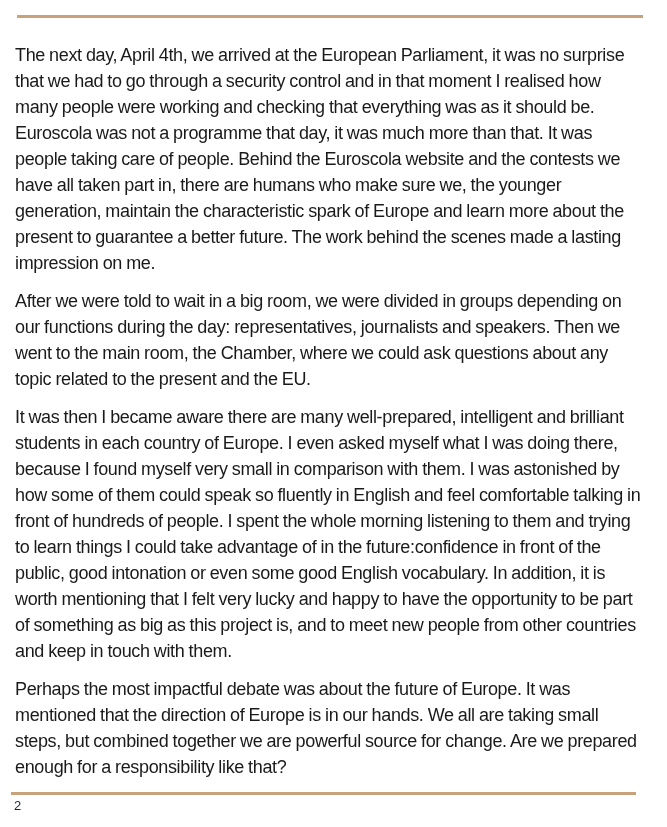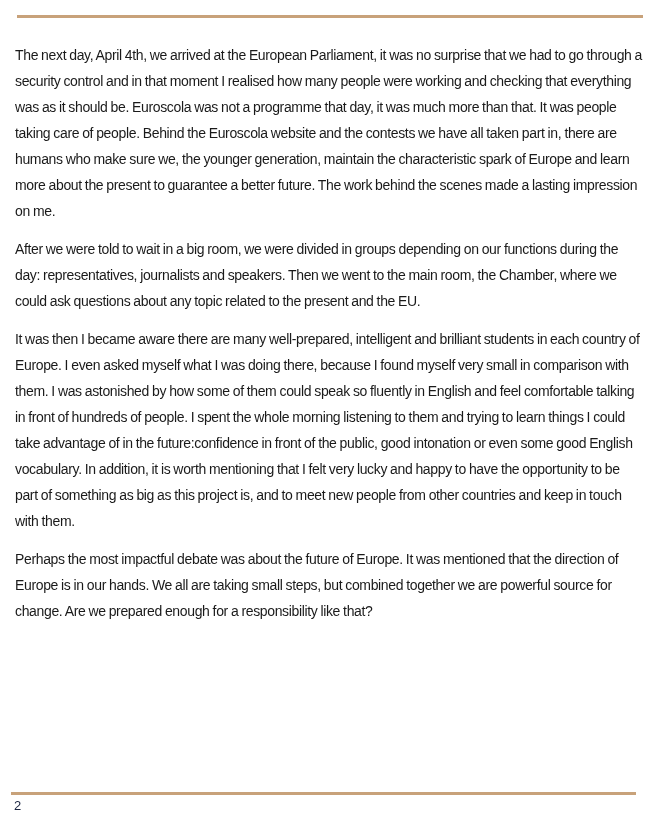--- a/index.html
+++ b/index.html
@@ -31,21 +31,21 @@
       top: 792px;
     }
     .content {
       position: absolute;
       left: 15px;
       top: 42px;
       width: 630px;
     }
     .paragraph {
       margin: 0 0 12px 0;
-      font-size: 14px;
+      font-size: 18px;
       line-height: 26px;
       letter-spacing: -0.35px;
       word-spacing: -0.5px;
       color: #1a1a1a;
     }
     .page-number {
       position: absolute;
       left: 14px;
       top: 798px;
       font-size: 13px;

